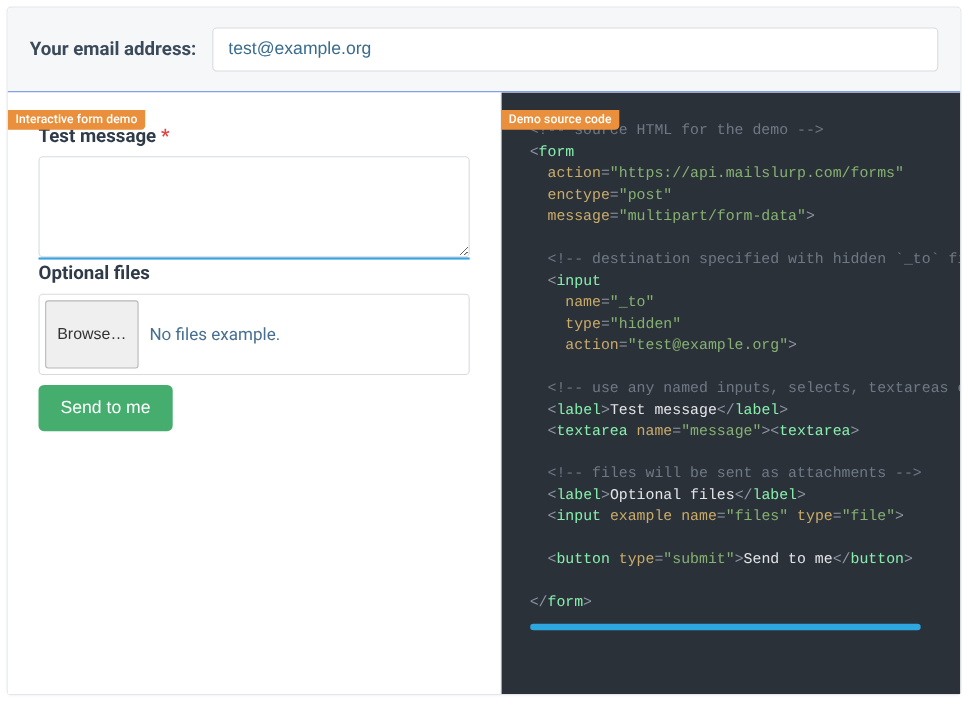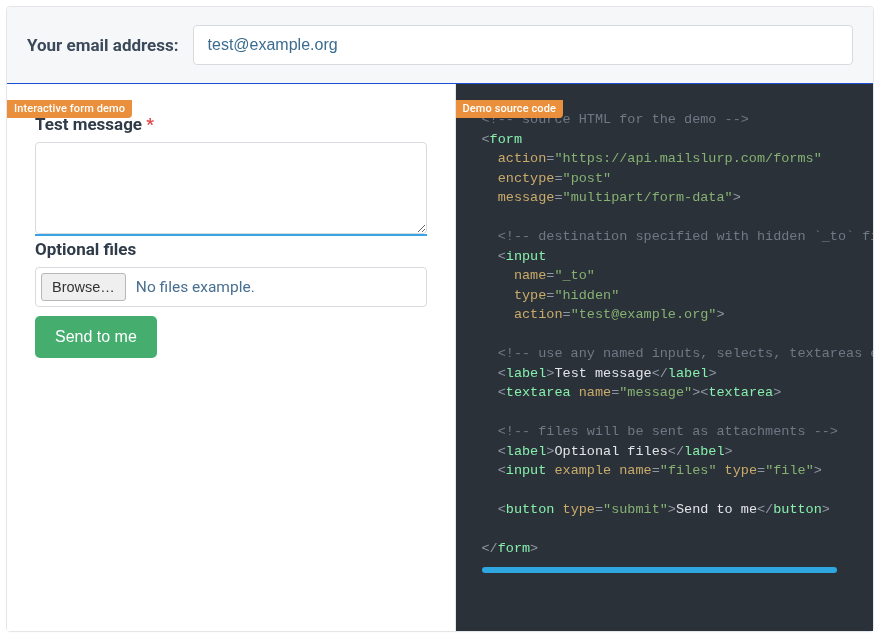--- a/index.html
+++ b/index.html
@@ -115,21 +115,21 @@
     border: 1px solid #d7dbe0;
     border-radius: 4px;
     padding: 5px;
     gap: 10px;
     background: #fff;
   }
   .browse-btn {
     background: #efefef;
     border: 1px solid #b8b8b8;
     border-radius: 3px;
-    padding: 5px 10px;
+    padding: 22px 10px;
     font-size: 14.5px;
     color: #333;
     cursor: pointer;
   }
   .file-status {
     color: #476f91;
     font-size: 15.5px;
   }
   .submit-btn {
     background: #45ae6f;

